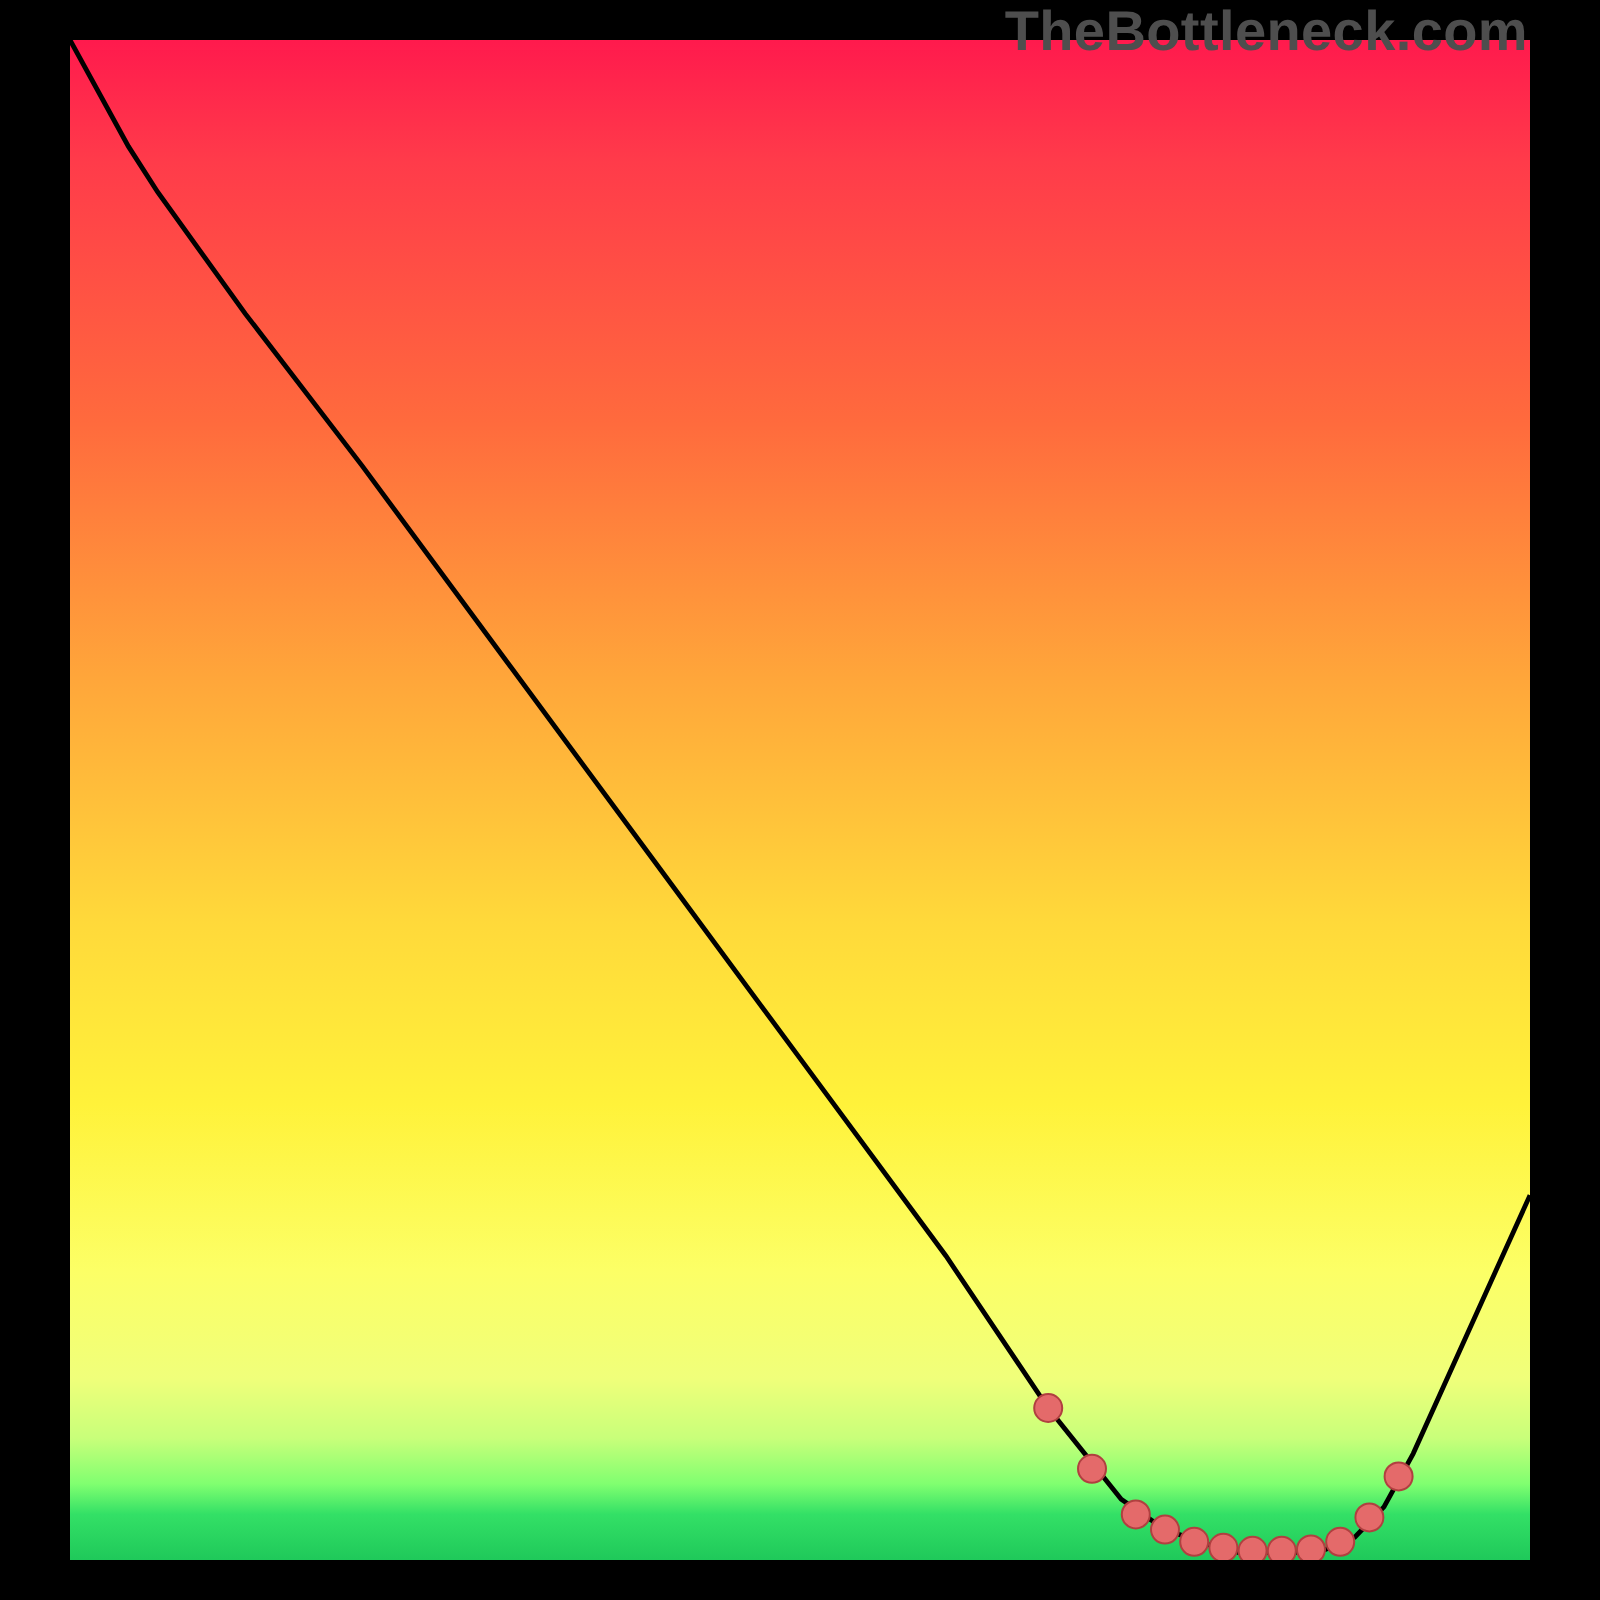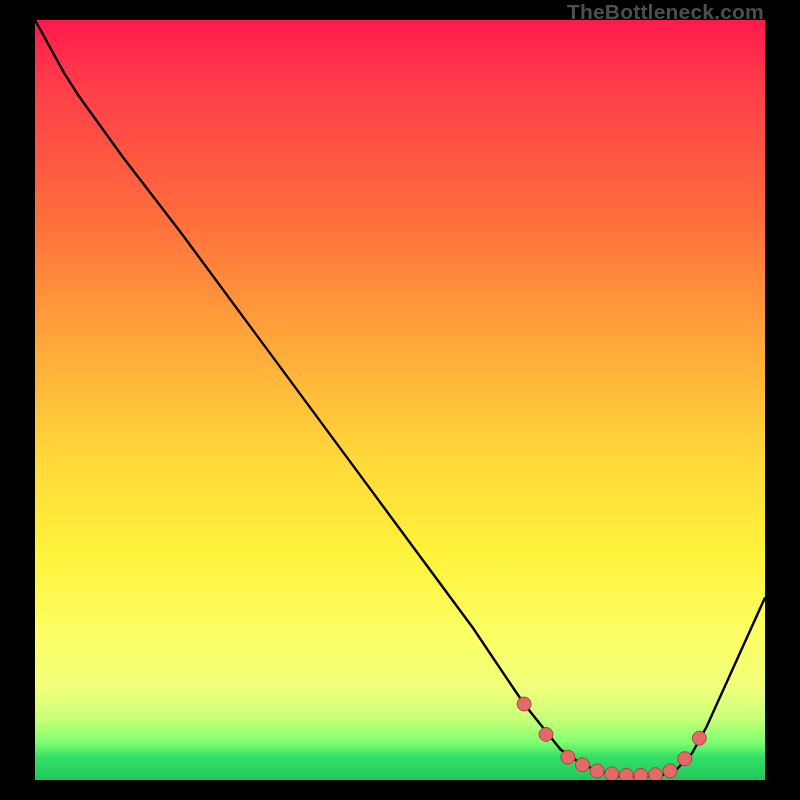--- a/index.html
+++ b/index.html
@@ -47,21 +47,21 @@
       #c8ff7a 92%,
       #80ff70 95%,
       #33e066 97%,
       #1fc95a 100%
     );
   }
   .watermark {
     position: absolute;
     top: 0px;
     right: 36px;
-    font-size: 21px;
+    font-size: 28px;
     font-weight: 600;
     color: #4e4e4e;
     letter-spacing: 0.2px;
     -webkit-font-smoothing: antialiased;
   }
   svg.curve {
     position: absolute;
     left: 0;
     top: 0;
     width: 100%;

